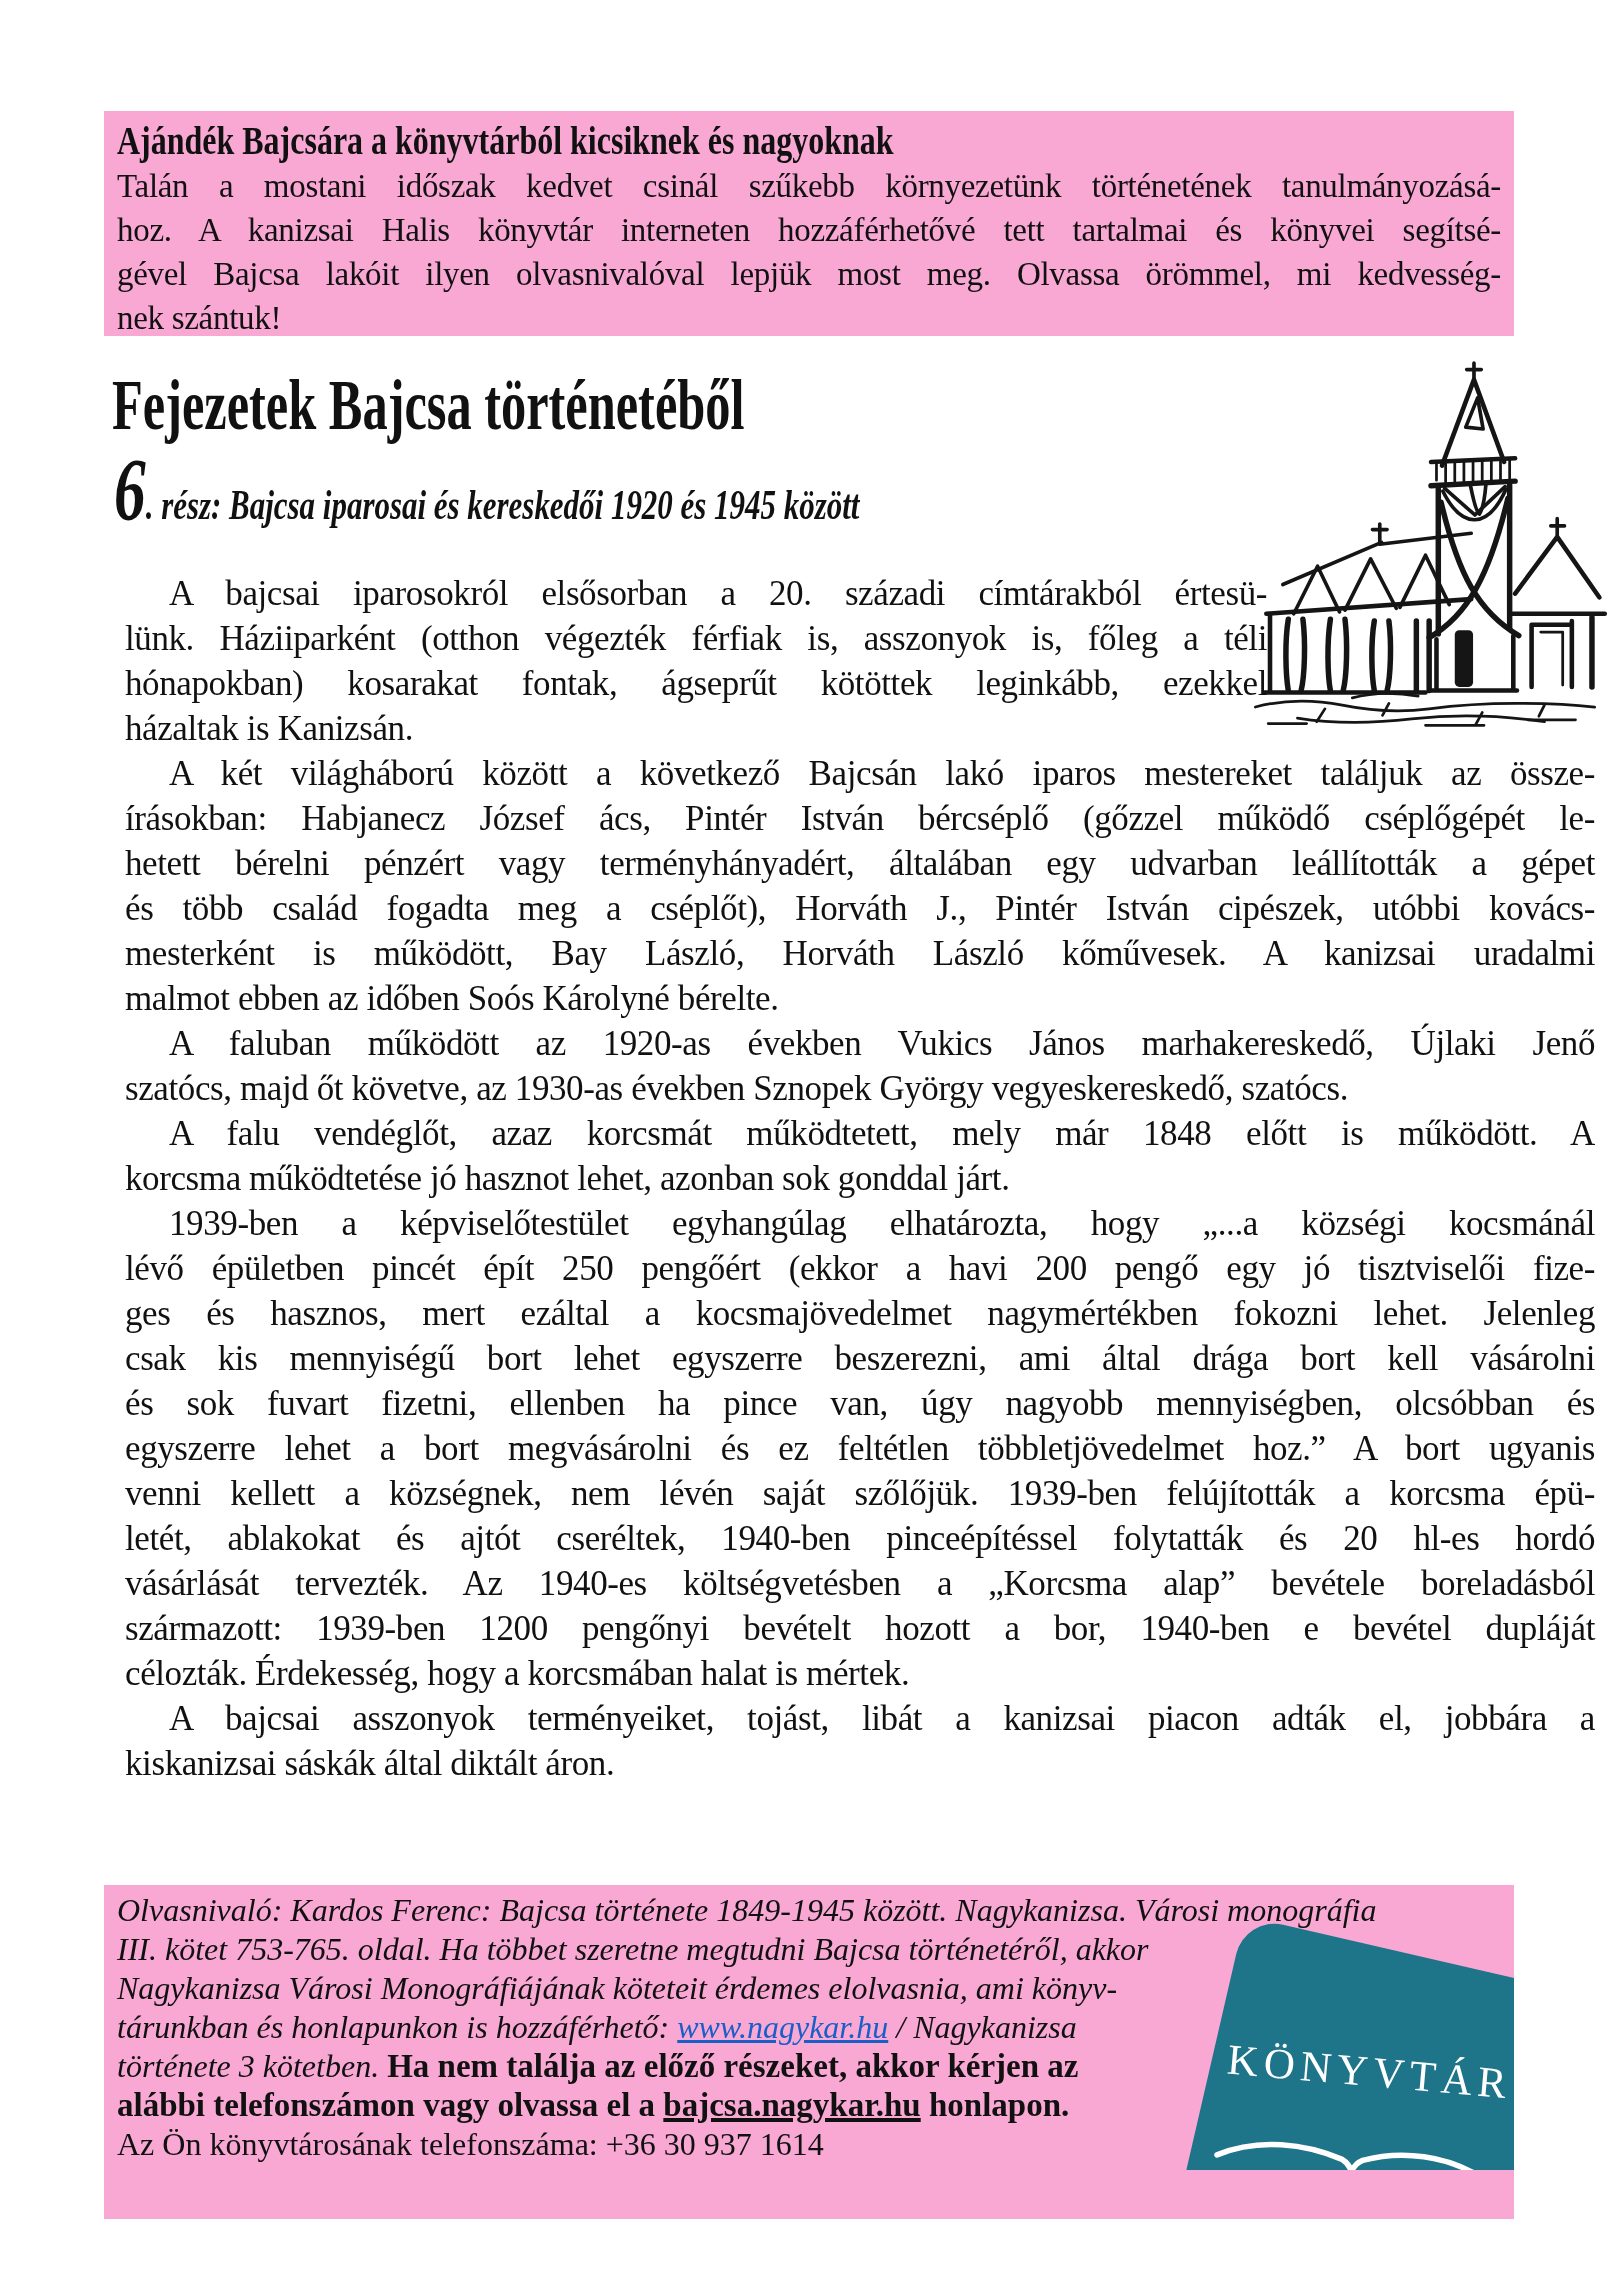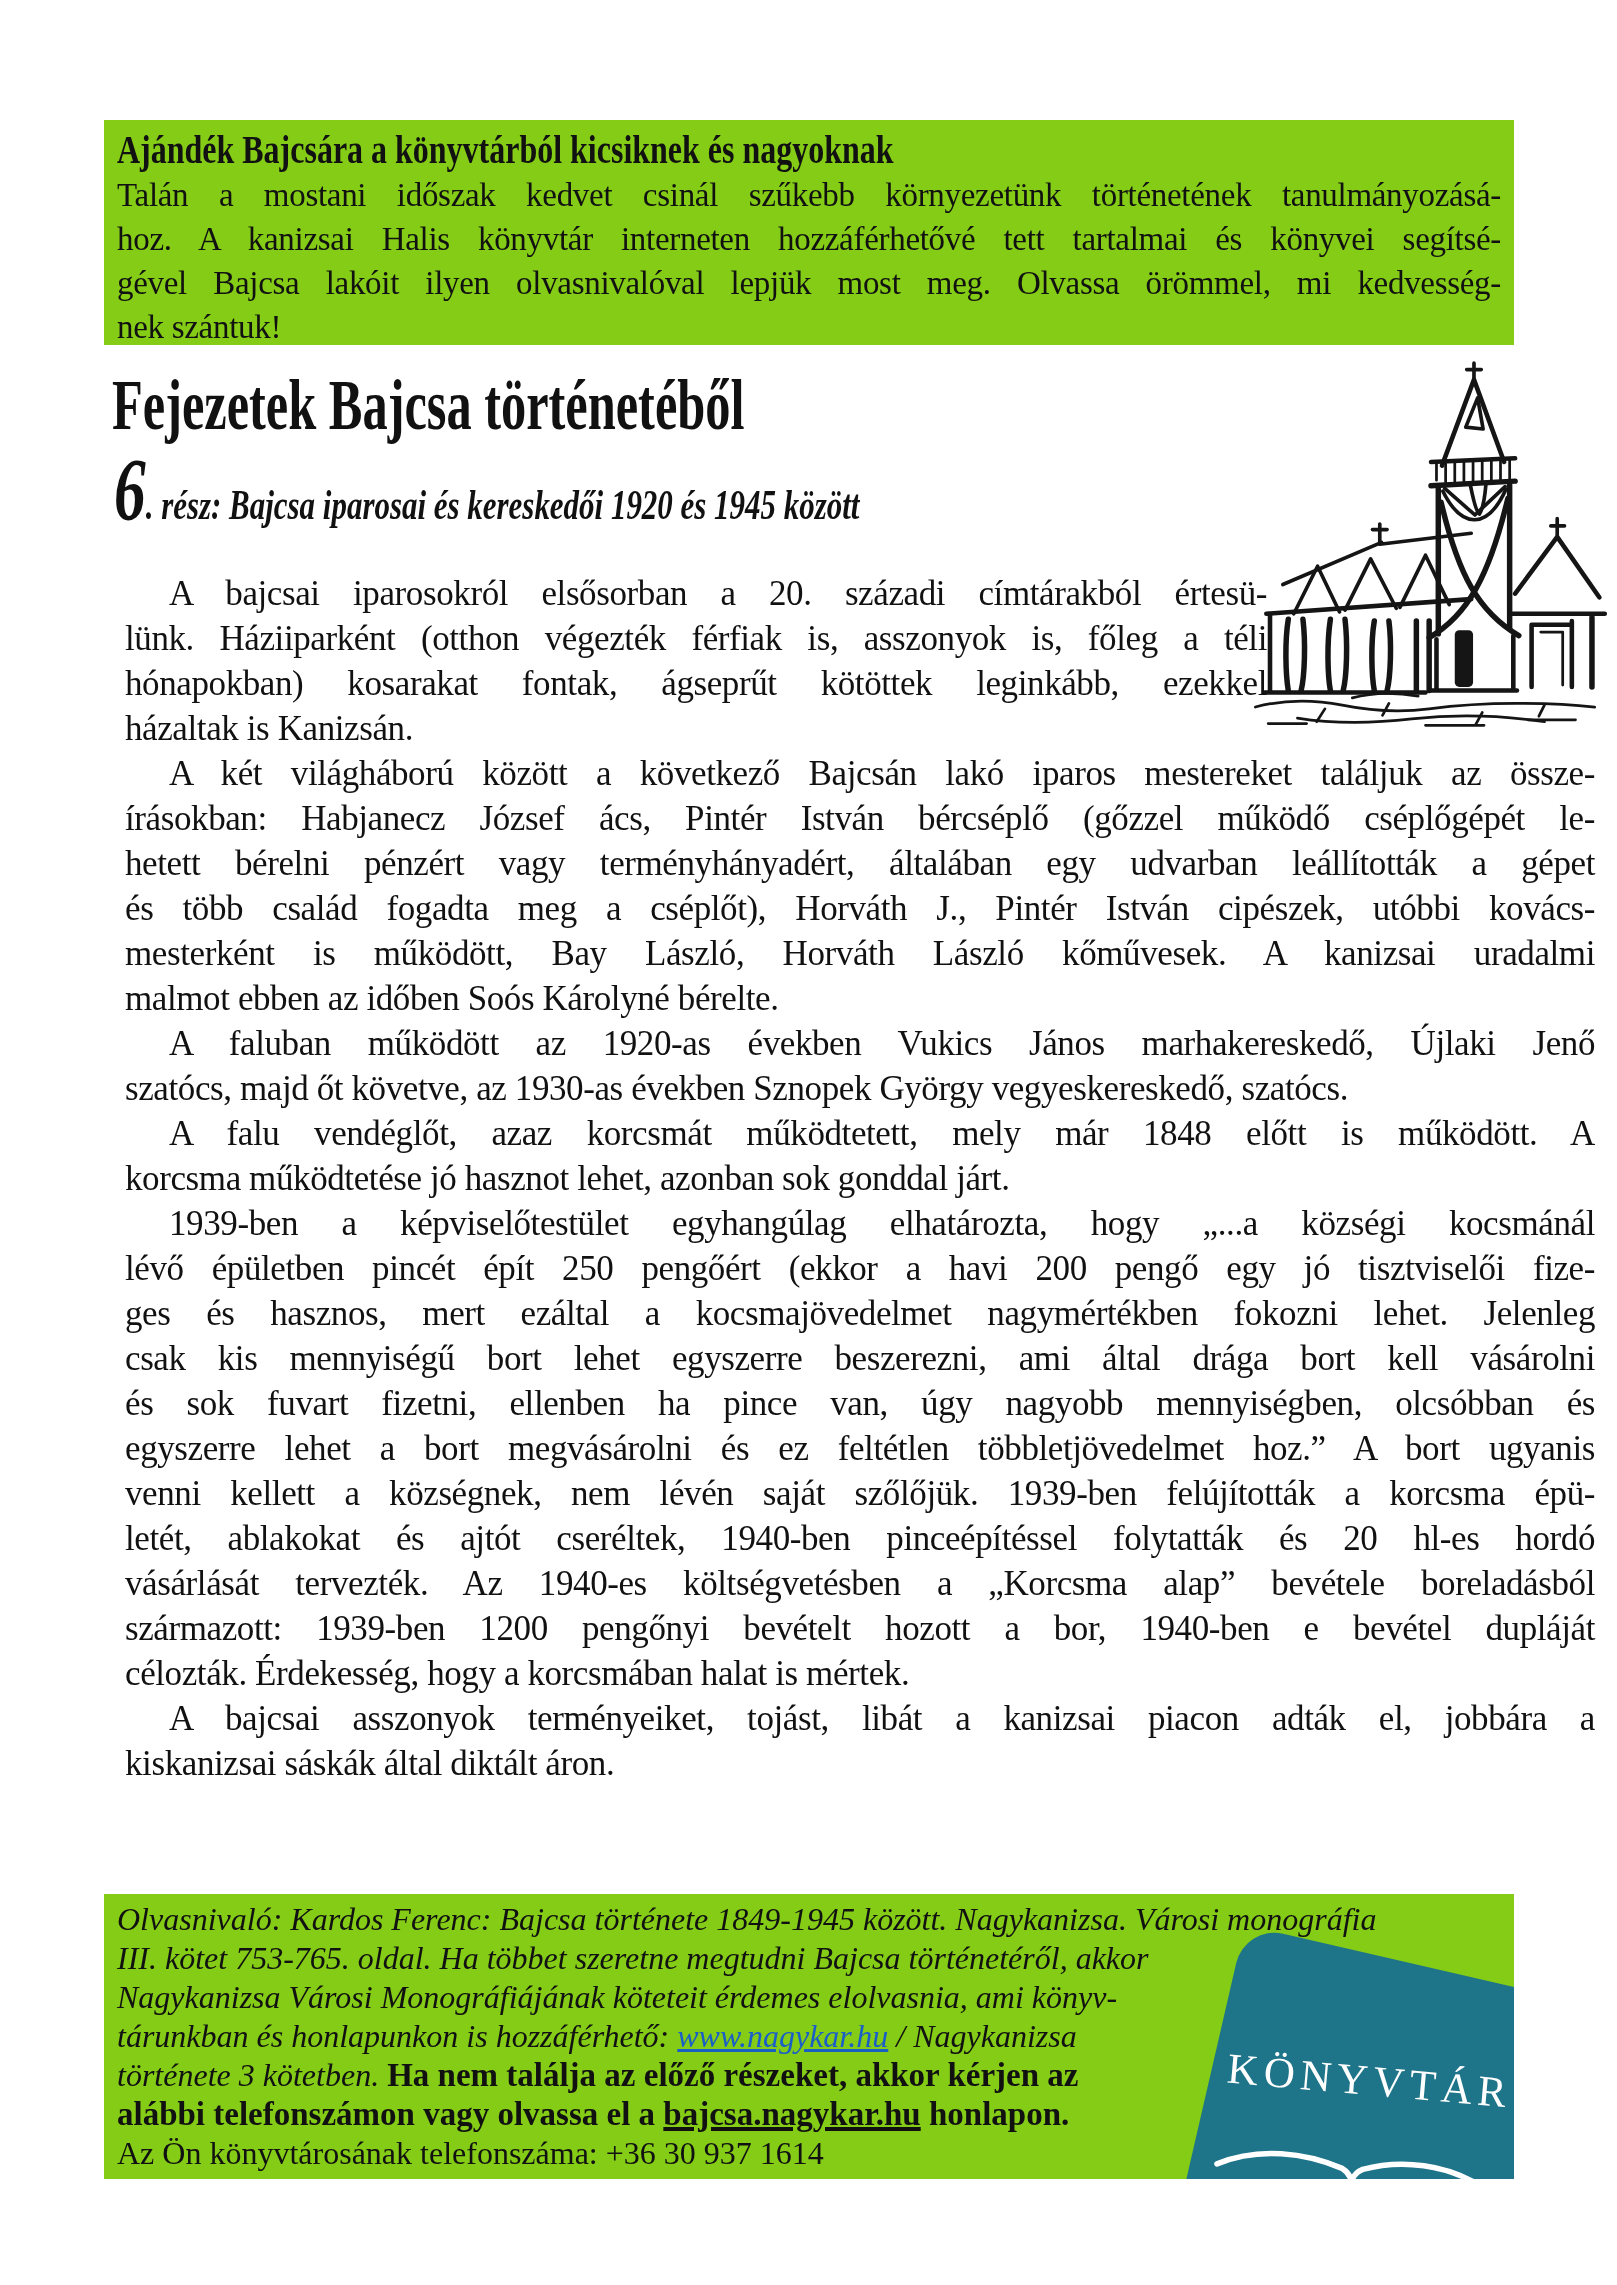--- a/index.html
+++ b/index.html
@@ -4,21 +4,21 @@
 <style>
   html,body{margin:0;padding:0;}
   body{
     position:relative;
     width:1617px;height:2286px;
     background:#ffffff;
     color:#111;
     font-family:"Liberation Serif","DejaVu Serif",serif;
     overflow:hidden;
   }
-  .gray-box{position:absolute;background:#84cc16;box-sizing:border-box;margin-top:9px;}
+  .gray-box{position:absolute;background:#f9a8d4;box-sizing:border-box;}
 
   
   #headerBox{left:104px;top:111px;width:1410px;height:225px;padding:7.3px 13px 0 13px;overflow:hidden;}
   .hb-title{font-weight:bold;font-size:39px;line-height:46px;white-space:nowrap;
             transform:scaleX(0.82);transform-origin:left top;}
   .hb-line{font-size:33px;line-height:44px;letter-spacing:-0.3px;
            text-align:justify;text-align-last:justify;}
   .hb-line.last{text-align-last:auto;}
 
   
@@ -35,21 +35,21 @@
   
   #bodyText{position:absolute;left:77px;top:571px;width:1470px;margin-left:48px;}
   .para{width:100%;}
   .para.narrow{width:1142px;}
   .line{font-size:35px;line-height:45px;letter-spacing:-0.4px;
         text-align:justify;text-align-last:justify;}
   .line.first{text-indent:44px;}
   .line.last{text-align-last:auto;}
 
   
-  #footerBox{left:104px;top:1885px;width:1410px;height:285px;padding:5.5px 0 0 13px;overflow:hidden;}
+  #footerBox{left:104px;top:1885px;width:1410px;height:334px;padding:5.5px 0 0 13px;overflow:hidden;}
   .fline{position:relative;z-index:2;font-size:32px;line-height:39px;font-style:italic;white-space:nowrap;}
   .f-it{font-style:italic;}
   .f-link{color:#1a5fc8;text-decoration:underline;cursor:pointer;}
   .f-bold{font-style:normal;font-weight:bold;font-size:33px;}
   .f-bold-u{font-style:normal;font-weight:bold;font-size:33px;text-decoration:underline;
             text-decoration-thickness:3.7px;cursor:pointer;}
   .f-reg{font-style:normal;}
 
   
   #logoClip{position:absolute;right:0;top:0;width:342px;height:285px;overflow:hidden;z-index:1;}

